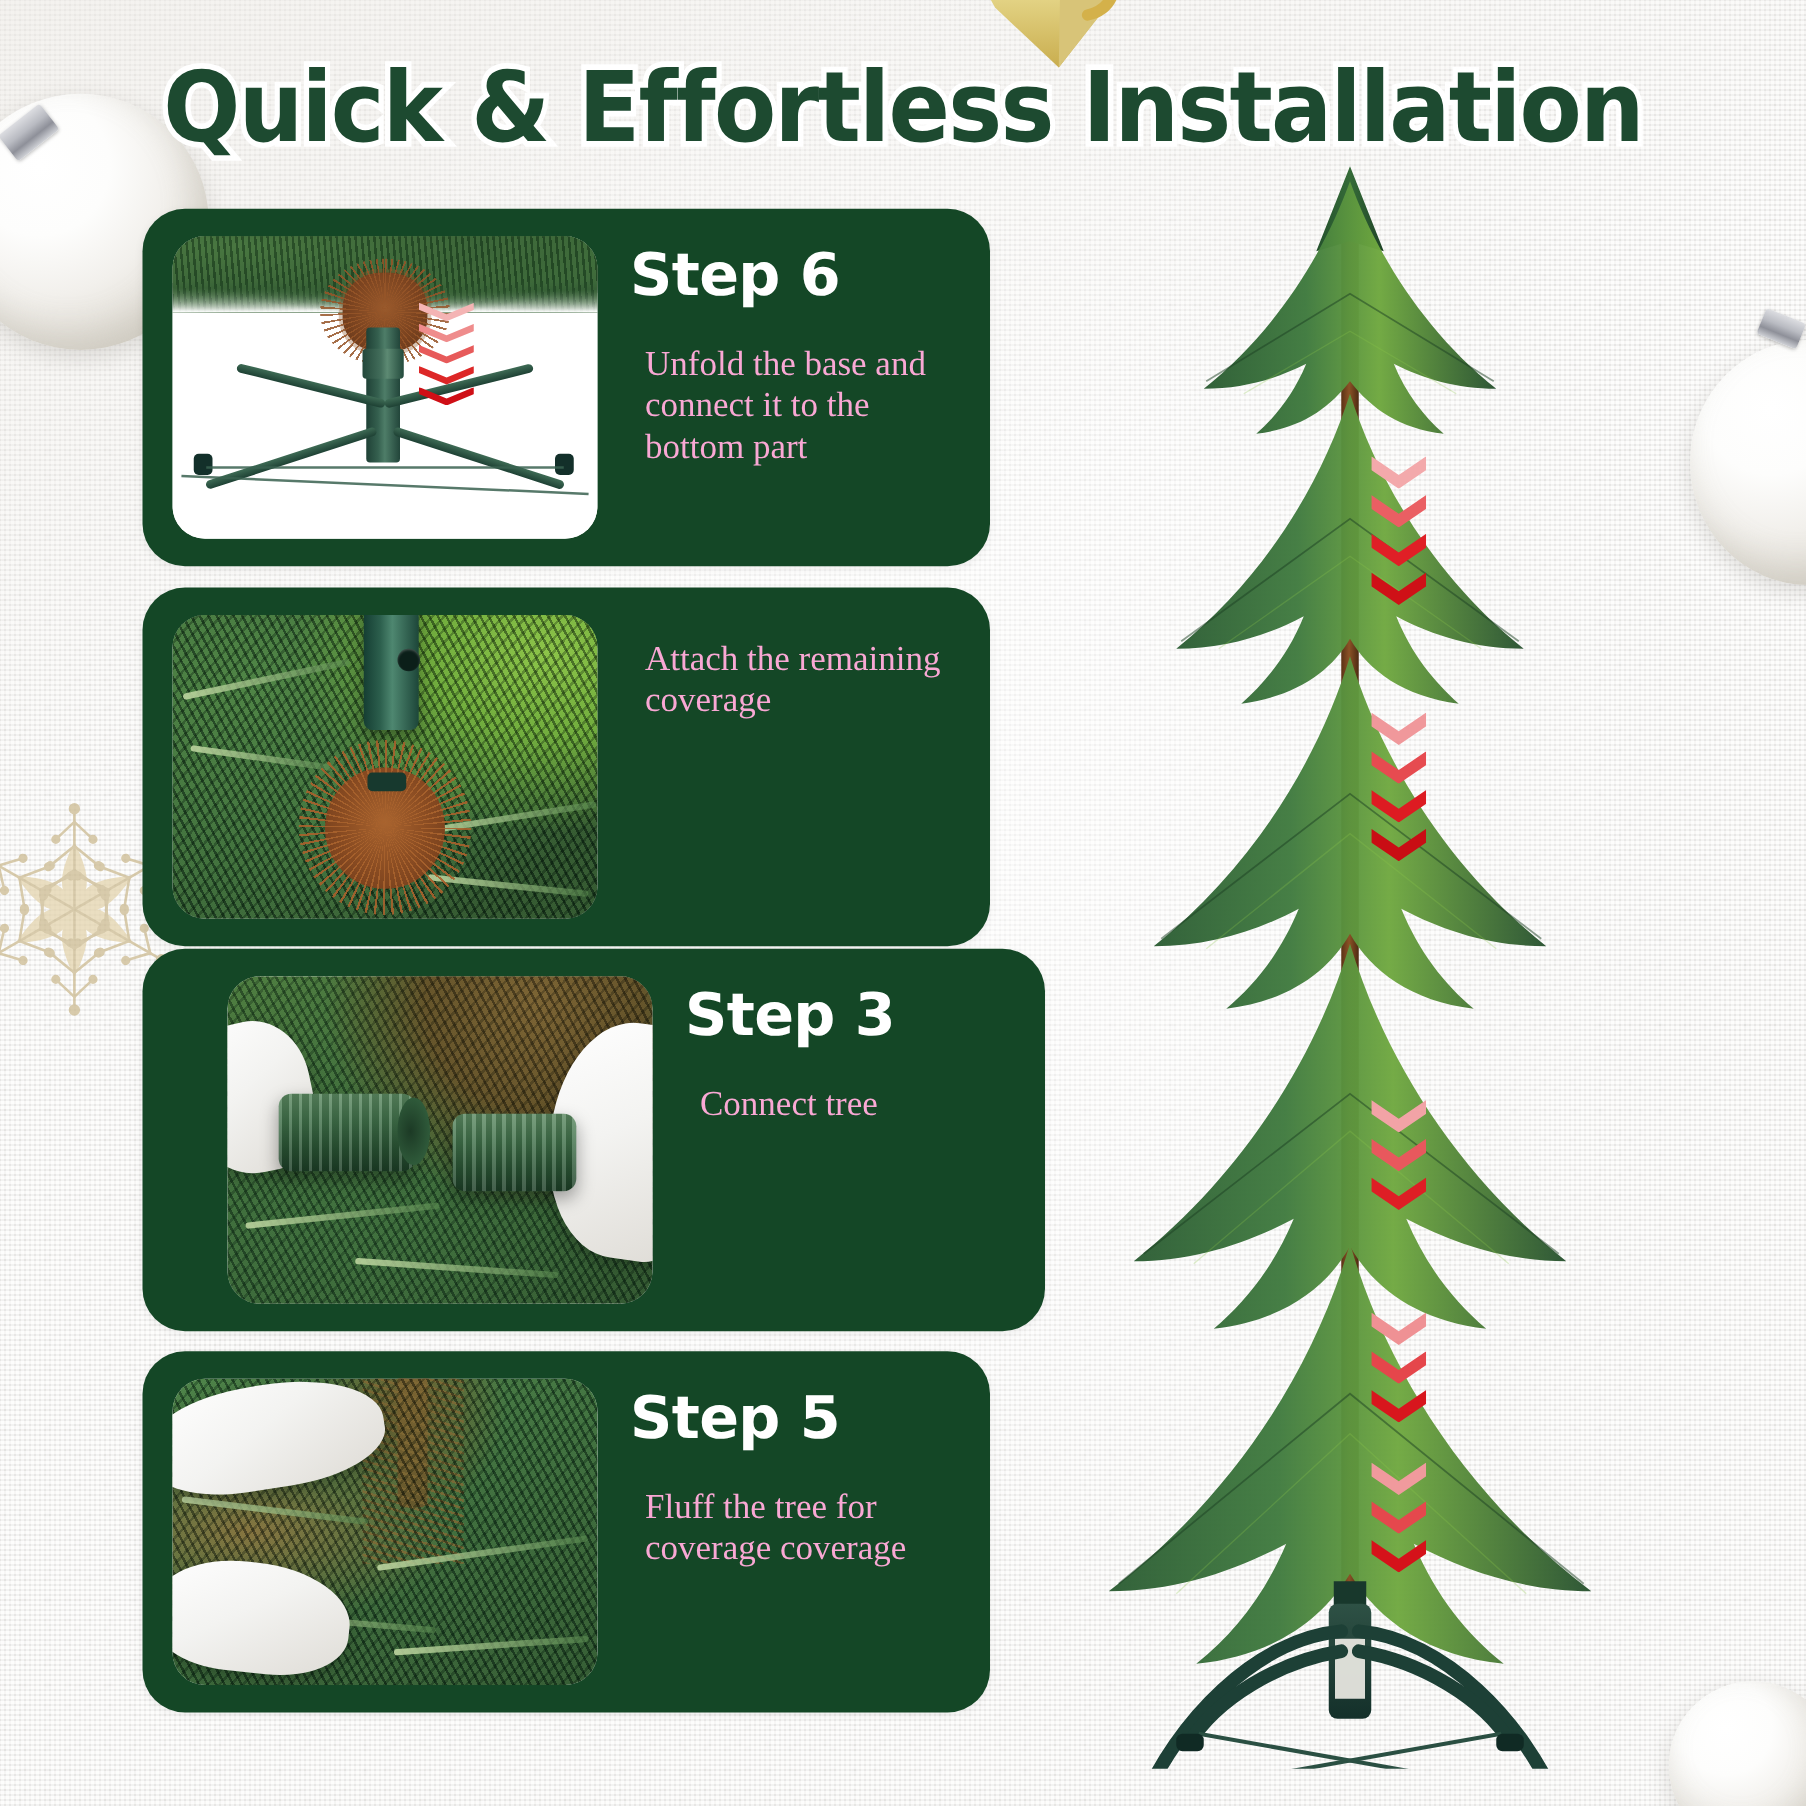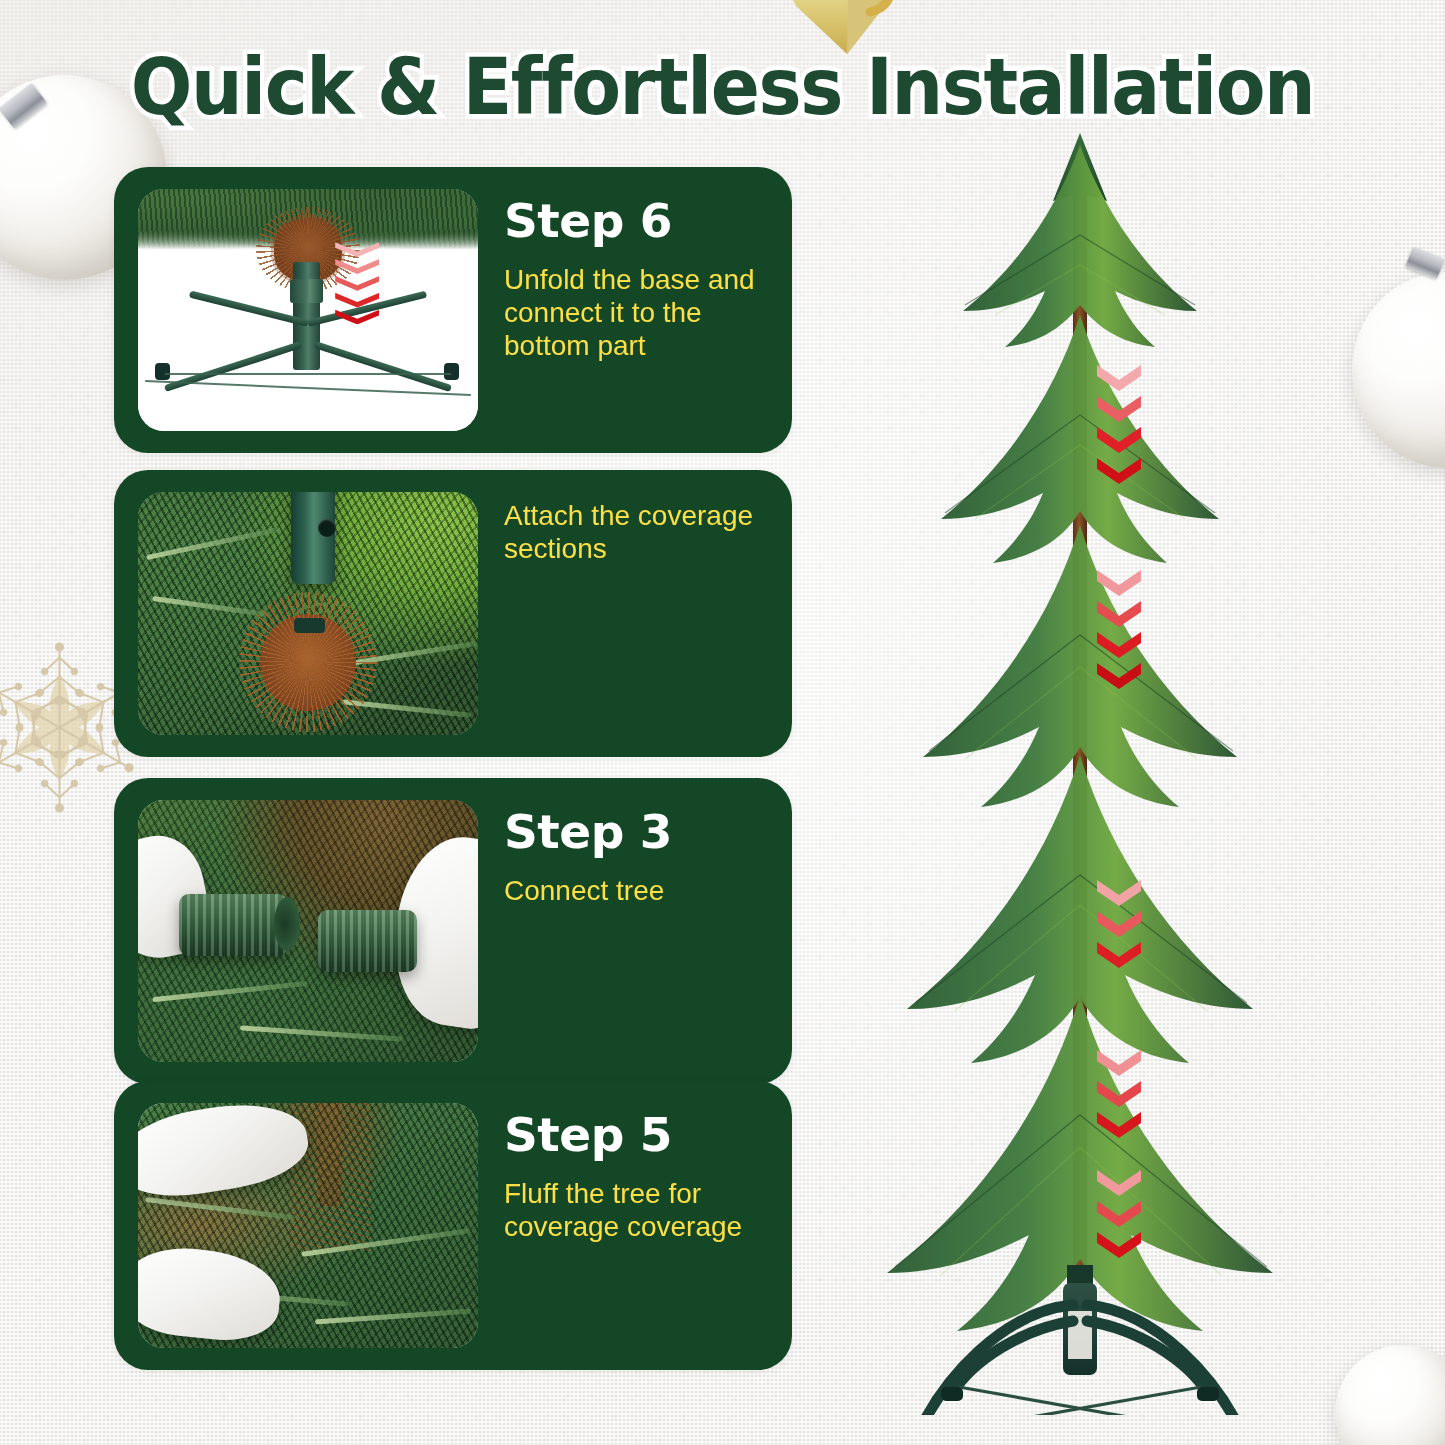--- a/index.html
+++ b/index.html
@@ -100,21 +100,21 @@
     width: 678px;
     background: #144726;
     border-radius: 34px;
     display: flex;
     flex-direction: row;
     align-items: stretch;
     box-shadow: 0 2px 8px rgba(0,0,0,0.06);
   }
   #card-1 { top: 167px;  height: 286px; }
   #card-2 { top: 470px;  height: 287px; }
-  #card-3 { top: 778px;  height: 306px; }
+  #card-3 { top: 759px;  height: 306px; padding-left: 44px; }
   #card-4 { top: 1081px; height: 289px; }
 
   .card-thumb {
     flex: 0 0 auto;
     width: 340px;
     margin: 22px 0 22px 24px;
     border-radius: 26px;
     overflow: hidden;
     position: relative;
     background: #ffffff;
@@ -130,26 +130,26 @@
   .step-title {
     font-family: "DejaVu Sans", "Liberation Sans", sans-serif;
     font-size: 47px;
     font-weight: 700;
     color: #ffffff;
     letter-spacing: -0.5px;
     line-height: 1;
     margin: 0 0 20px 0;
   }
   .step-desc {
-    font-family: Liberation Sans, sans-serif;
+    font-family: Liberation Serif, serif;
     font-size: 28px;
     font-weight: 400;
-    color: #fde047;
+    color: #f9a8d4;
     line-height: 1.17;
-    margin: 0;
+    margin: 12px;
     max-width: 280px;
   }
 
   
   .scene { position: absolute; inset: 0; }
 
   
   .s1-bg { position: absolute; inset: 0; background: #ffffff; }
   .s1-foliage-top {
     position: absolute; left: -6%; top: -2%; width: 112%; height: 27%;
@@ -535,21 +535,21 @@
         <div class="branch" style="left:4%;  top:46%; width:34%; transform:rotate(8deg);"></div>
         <div class="branch" style="left:58%; top:66%; width:42%; transform:rotate(-9deg);"></div>
         <div class="branch" style="left:60%; top:88%; width:38%; transform:rotate(6deg);"></div>
         <div class="s2-pole"></div>
         <div class="s2-pole-hole"></div>
         <div class="s2-brown"></div>
         <div class="s2-socket"></div>
       </div>
     </div>
     <div class="card-text">
-      <div class="step-desc">Attach the coverage sections</div>
+      <div class="step-desc">Attach the remaining coverage</div>
     </div>
   </div>
 
   <div class="card" id="card-3">
     <div class="card-thumb">
       <div class="scene">
         <div class="s3-bg"></div>
         <div class="needle-layer" style="opacity:.75;"></div>
         <div class="branch" style="left:4%;  top:72%; width:46%; transform:rotate(-6deg);"></div>
         <div class="branch" style="left:30%; top:88%; width:48%; transform:rotate(4deg);"></div>

